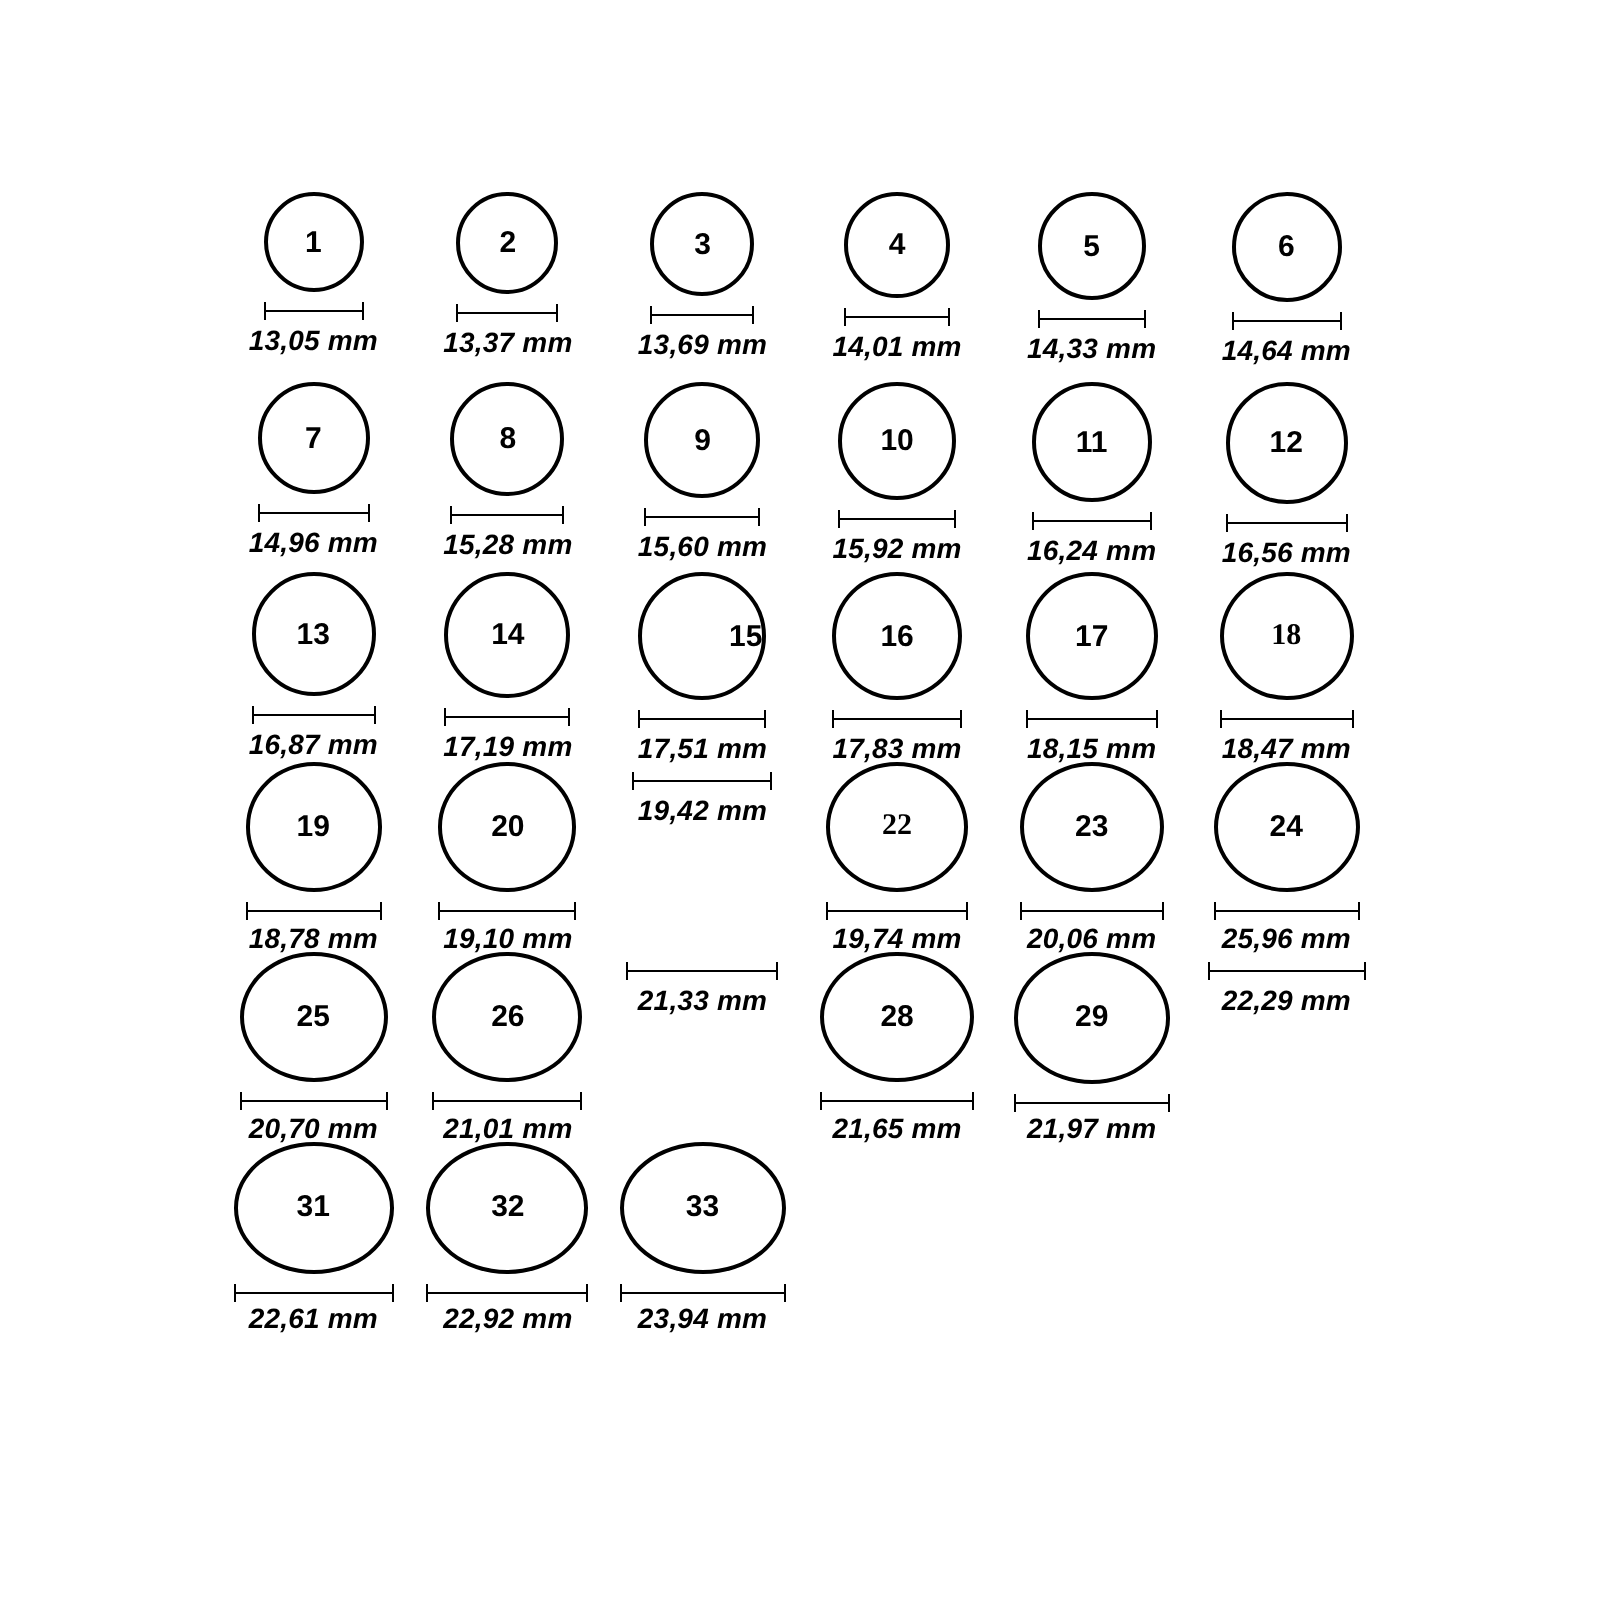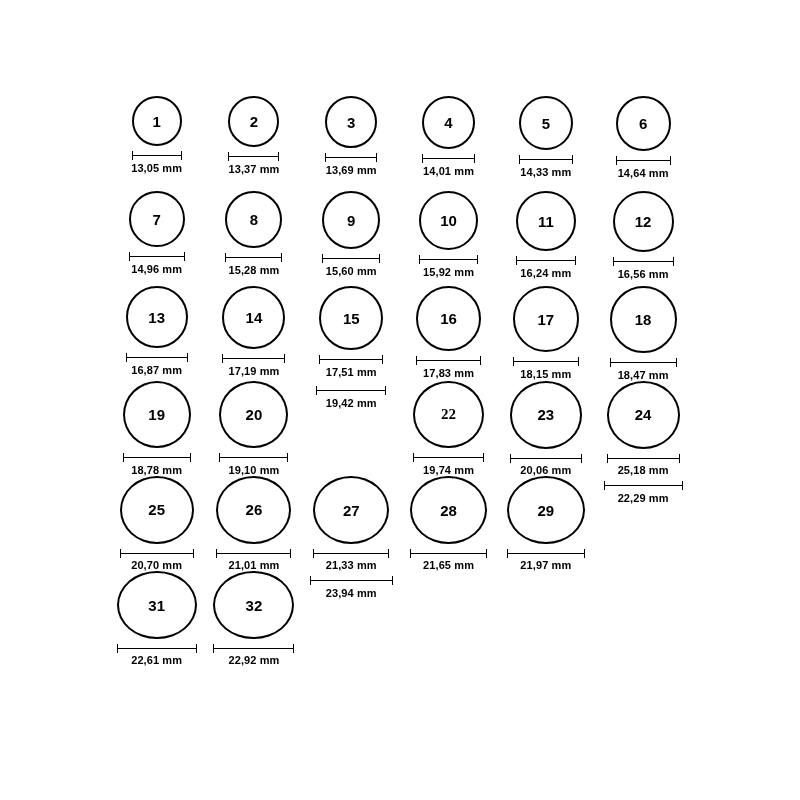--- a/index.html
+++ b/index.html
@@ -72,27 +72,28 @@
   .measure .cap-r {
     position: absolute;
     top: 0;
     width: 1px;
     height: 9px;
     background: #000000;
   }
   .measure .cap-l { left: 0; }
   .measure .cap-r { right: 0; }
   .mm-label {
-    font-size: 11px;
+    font-size: 14px;
     font-weight: bold;
     letter-spacing: 0.1px;
     margin-top: 3px;
     line-height: 1;
     white-space: nowrap;
     color: #000000;
+    font-style: italic;
   }
 </style>
 </head>
 <body>
 
 <div id="sizer-chart">
   <div class="grid">
       <div class="cell">
         <div class="ring" style="width: 50px; height: 50px;">
           <span class="ring-num">1</span>
@@ -227,21 +228,21 @@
         <div class="ring" style="width: 63px; height: 63px; text-align: right;">
           <span class="ring-num">14</span>
         </div>
         <div class="measure" style="width: 63px;">
           <span class="cap-l"></span>
           <span class="cap-r"></span>
         </div>
         <div class="mm-label">17,19 mm</div>
       </div>
       <div class="cell">
-        <div class="ring" style="width: 64px; height: 64px;">
+        <div class="ring" style="width: 64px; height: 64px; justify-content: flex-end;">
           <span class="ring-num">15</span>
         </div>
         <div class="measure" style="width: 64px;">
           <span class="cap-l"></span>
           <span class="cap-r"></span>
         </div>
         <div class="mm-label">17,51 mm</div>
       </div>
       <div class="cell">
         <div class="ring" style="width: 65px; height: 65px; text-align: right;">
@@ -257,21 +258,21 @@
         <div class="ring" style="width: 66px; height: 66px;">
           <span class="ring-num">17</span>
         </div>
         <div class="measure" style="width: 66px;">
           <span class="cap-l"></span>
           <span class="cap-r"></span>
         </div>
         <div class="mm-label">18,15 mm</div>
       </div>
       <div class="cell">
-        <div class="ring" style="width: 67px; height: 67px;">
+        <div class="ring" style="width: 67px; height: 67px; font-family: Liberation Serif, serif;">
           <span class="ring-num">18</span>
         </div>
         <div class="measure" style="width: 67px;">
           <span class="cap-l"></span>
           <span class="cap-r"></span>
         </div>
         <div class="mm-label">18,47 mm</div>
       </div>
       <div class="cell">
         <div class="ring" style="width: 68px; height: 68px;">
@@ -321,21 +322,21 @@
         <div class="mm-label">20,06 mm</div>
       </div>
       <div class="cell">
         <div class="ring" style="width: 73px; height: 73px;">
           <span class="ring-num">24</span>
         </div>
         <div class="measure" style="width: 73px;">
           <span class="cap-l"></span>
           <span class="cap-r"></span>
         </div>
-        <div class="mm-label">25,18 mm</div>
+        <div class="mm-label">25,96 mm</div>
       </div>
       <div class="cell">
         <div class="ring" style="width: 74px; height: 74px;">
           <span class="ring-num">25</span>
         </div>
         <div class="measure" style="width: 74px;">
           <span class="cap-l"></span>
           <span class="cap-r"></span>
         </div>
         <div class="mm-label">20,70 mm</div>
@@ -344,23 +345,20 @@
         <div class="ring" style="width: 75px; height: 75px;">
           <span class="ring-num">26</span>
         </div>
         <div class="measure" style="width: 75px;">
           <span class="cap-l"></span>
           <span class="cap-r"></span>
         </div>
         <div class="mm-label">21,01 mm</div>
       </div>
       <div class="cell">
-        <div class="ring" style="width: 76px; height: 76px;">
-          <span class="ring-num">27</span>
-        </div>
         <div class="measure" style="width: 76px;">
           <span class="cap-l"></span>
           <span class="cap-r"></span>
         </div>
         <div class="mm-label">21,33 mm</div>
       </div>
       <div class="cell">
         <div class="ring" style="width: 77px; height: 77px;">
           <span class="ring-num">28</span>
         </div>
@@ -401,20 +399,23 @@
         <div class="ring" style="width: 81px; height: 81px;">
           <span class="ring-num">32</span>
         </div>
         <div class="measure" style="width: 81px;">
           <span class="cap-l"></span>
           <span class="cap-r"></span>
         </div>
         <div class="mm-label">22,92 mm</div>
       </div>
       <div class="cell">
+        <div class="ring" style="width: 83px; height: 83px;">
+          <span class="ring-num">33</span>
+        </div>
         <div class="measure" style="width: 83px;">
           <span class="cap-l"></span>
           <span class="cap-r"></span>
         </div>
         <div class="mm-label">23,94 mm</div>
       </div>
     </div>
 </div>
 
 </body></html>

